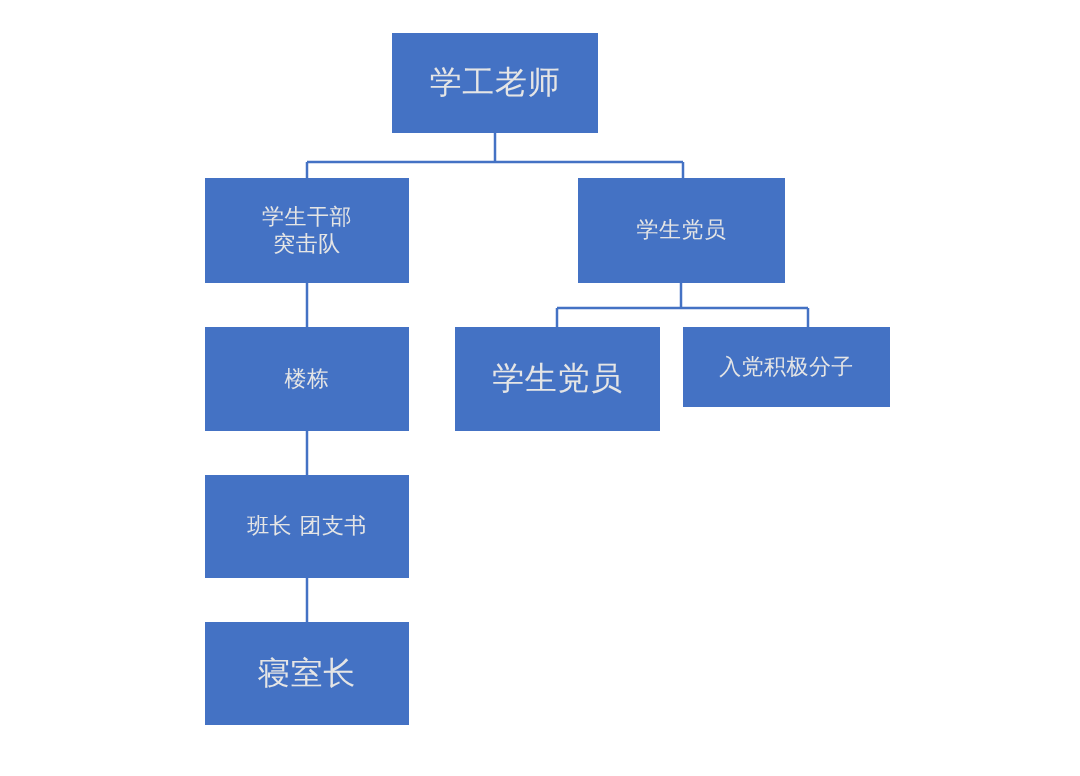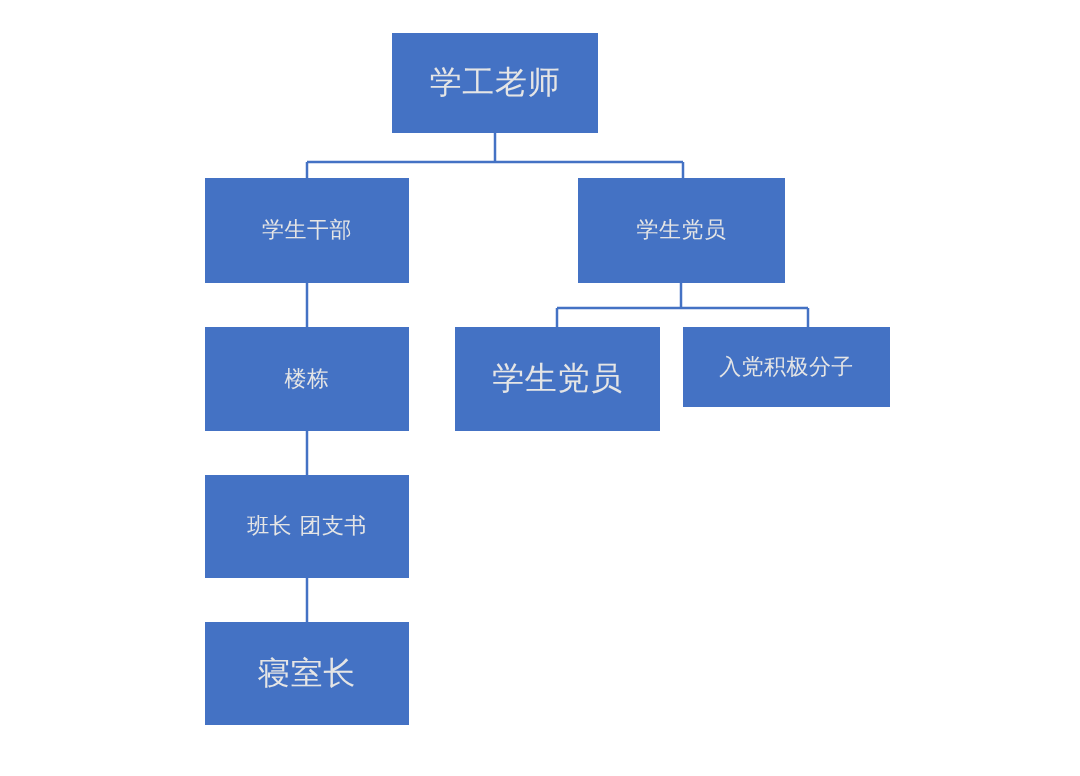--- a/index.html
+++ b/index.html
@@ -72,20 +72,21 @@
       <path d="M307,578 L307,622"></path>
     </g>
   </svg>
 
   <div class="node fs-32" style="left:392px; top:33px; width:206px; height:100px;">
     <span class="line">学工老师</span>
   </div>
 
   <div class="node fs-31" style="left:205px; top:178px; width:204px; height:105px;">
     <span class="line">学生干部</span>
+    <span class="line">突击队</span>
   </div>
 
   <div class="node fs-31" style="left:578px; top:178px; width:207px; height:105px;">
     <span class="line">学生党员</span>
   </div>
 
   <div class="node gap fs-31" style="left:205px; top:327px; width:204px; height:104px;gap:20px;">
     <span class="line">楼栋</span>
   </div>
 

